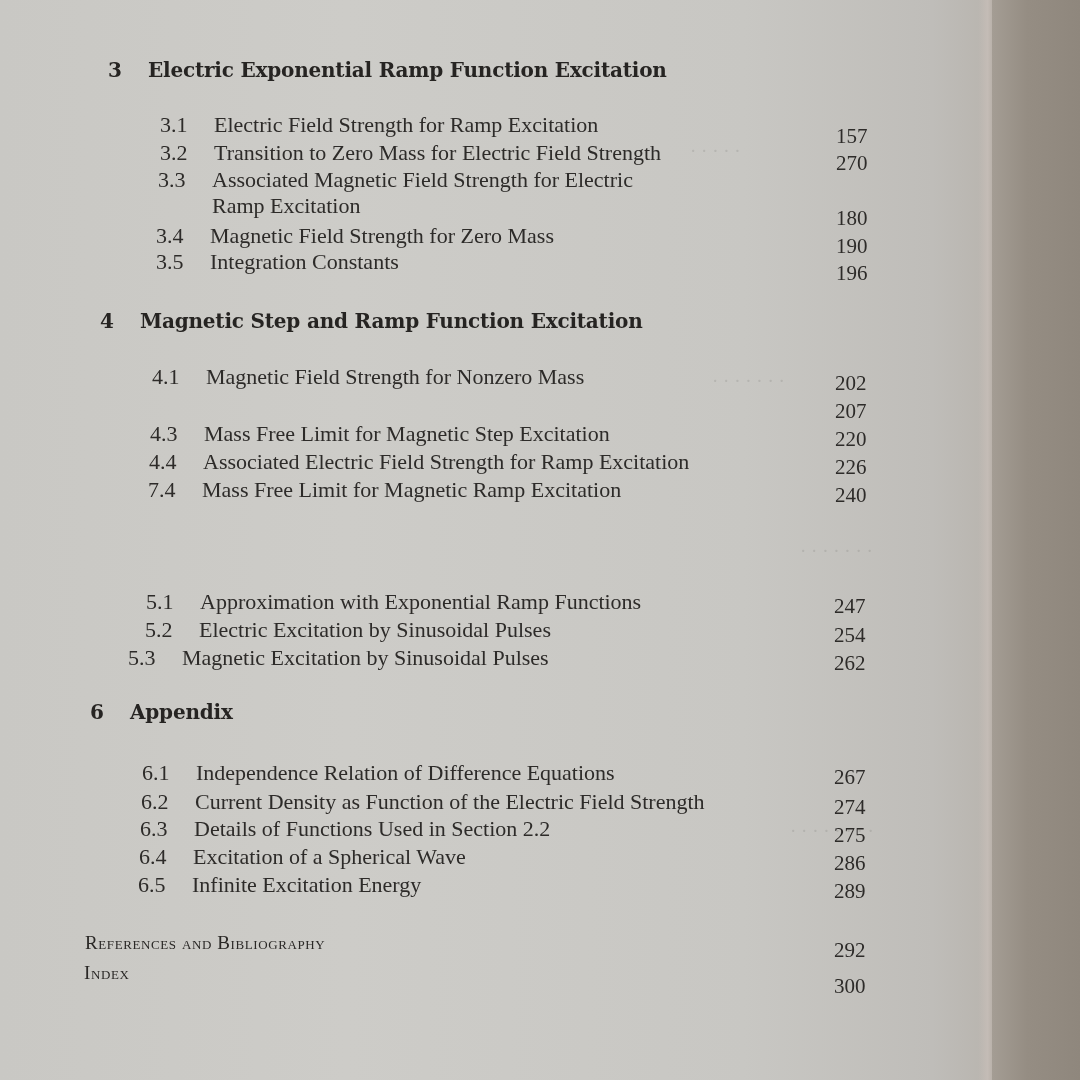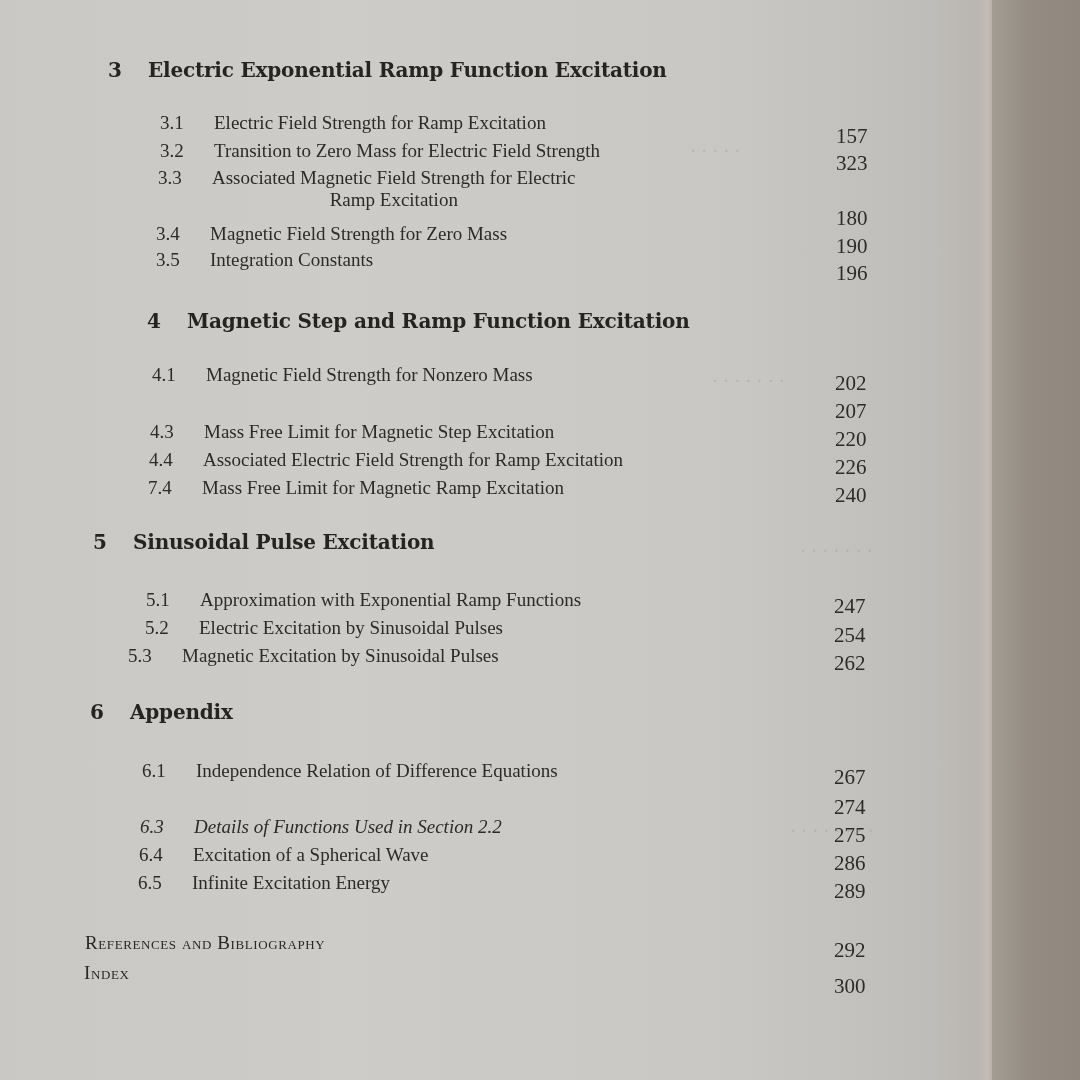--- a/index.html
+++ b/index.html
@@ -48,21 +48,21 @@
       color: #262422;
       white-space: nowrap;
     }
     .chapter .num {
       display: inline-block;
       width: 40px;
     }
     .section {
       position: absolute;
       font-family: "Liberation Serif", "DejaVu Serif", serif;
-      font-size: 19px;
+      font-size: 22px;
       color: #2d2b29;
       white-space: nowrap;
     }
     .section .num {
       display: inline-block;
       width: 54px;
     }
     .section .title {
       display: inline-block;
     }
@@ -110,39 +110,39 @@
   </div>
 
   <div class="section" style="left:160px;top:112px;">
     <span class="num">3.1</span><span class="title">Electric Field Strength for Ramp Excitation</span>
   </div>
   <div class="pg" style="left:836px;top:124px;">157</div>
 
   <div class="section" style="left:160px;top:140px;">
     <span class="num">3.2</span><span class="title">Transition to Zero Mass for Electric Field Strength</span>
   </div>
-  <div class="pg" style="left:836px;top:151px;">323</div>
+  <div class="pg" style="left:836px;top:151px;">270</div>
 
   <div class="section" style="left:158px;top:167px;">
     <span class="num">3.3</span><span class="title">Associated Magnetic Field Strength for Electric</span>
-    <span class="cont" style="margin-top:0px;text-align:center;">Ramp Excitation</span>
+    <span class="cont" style="margin-top:0px;">Ramp Excitation</span>
   </div>
   <div class="pg" style="left:836px;top:206px;">180</div>
 
   <div class="section" style="left:156px;top:223px;">
     <span class="num">3.4</span><span class="title">Magnetic Field Strength for Zero Mass</span>
   </div>
   <div class="pg" style="left:836px;top:234px;">190</div>
 
   <div class="section" style="left:156px;top:249px;">
     <span class="num">3.5</span><span class="title">Integration Constants</span>
   </div>
   <div class="pg" style="left:836px;top:261px;">196</div>
 
-  <div class="chapter" style="left:100px;top:309px;margin-left:47px;">
+  <div class="chapter" style="left:100px;top:309px;">
     <span class="num">4</span><span>Magnetic Step and Ramp Function Excitation</span>
   </div>
 
   <div class="section" style="left:152px;top:364px;">
     <span class="num">4.1</span><span class="title">Magnetic Field Strength for Nonzero Mass</span>
   </div>
   <div class="pg" style="left:835px;top:371px;">202</div>
 
   <div class="pg" style="left:835px;top:399px;">207</div>
 
@@ -154,23 +154,20 @@
   <div class="section" style="left:149px;top:449px;">
     <span class="num">4.4</span><span class="title">Associated Electric Field Strength for Ramp Excitation</span>
   </div>
   <div class="pg" style="left:835px;top:455px;">226</div>
 
   <div class="section" style="left:148px;top:477px;">
     <span class="num">7.4</span><span class="title">Mass Free Limit for Magnetic Ramp Excitation</span>
   </div>
   <div class="pg" style="left:835px;top:483px;">240</div>
 
-  <div class="chapter" style="left:93px;top:530px;">
-    <span class="num">5</span><span>Sinusoidal Pulse Excitation</span>
-  </div>
 
   <div class="section" style="left:146px;top:589px;">
     <span class="num">5.1</span><span class="title">Approximation with Exponential Ramp Functions</span>
   </div>
   <div class="pg" style="left:834px;top:594px;">247</div>
 
   <div class="section" style="left:145px;top:617px;">
     <span class="num">5.2</span><span class="title">Electric Excitation by Sinusoidal Pulses</span>
   </div>
   <div class="pg" style="left:834px;top:623px;">254</div>
@@ -182,23 +179,26 @@
 
   <div class="chapter" style="left:90px;top:700px;">
     <span class="num">6</span><span>Appendix</span>
   </div>
 
   <div class="section" style="left:142px;top:760px;">
     <span class="num">6.1</span><span class="title">Independence Relation of Difference Equations</span>
   </div>
   <div class="pg" style="left:834px;top:765px;">267</div>
 
+  <div class="section" style="left:141px;top:789px;">
+    <span class="num">6.2</span><span class="title">Current Density as Function of the Electric Field Strength</span>
+  </div>
   <div class="pg" style="left:834px;top:795px;">274</div>
 
-  <div class="section" style="left:140px;top:816px;font-style:italic;">
+  <div class="section" style="left:140px;top:816px;">
     <span class="num">6.3</span><span class="title">Details of Functions Used in Section 2.2</span>
   </div>
   <div class="pg" style="left:834px;top:823px;">275</div>
 
   <div class="section" style="left:139px;top:844px;">
     <span class="num">6.4</span><span class="title">Excitation of a Spherical Wave</span>
   </div>
   <div class="pg" style="left:834px;top:851px;">286</div>
 
   <div class="section" style="left:138px;top:872px;">

